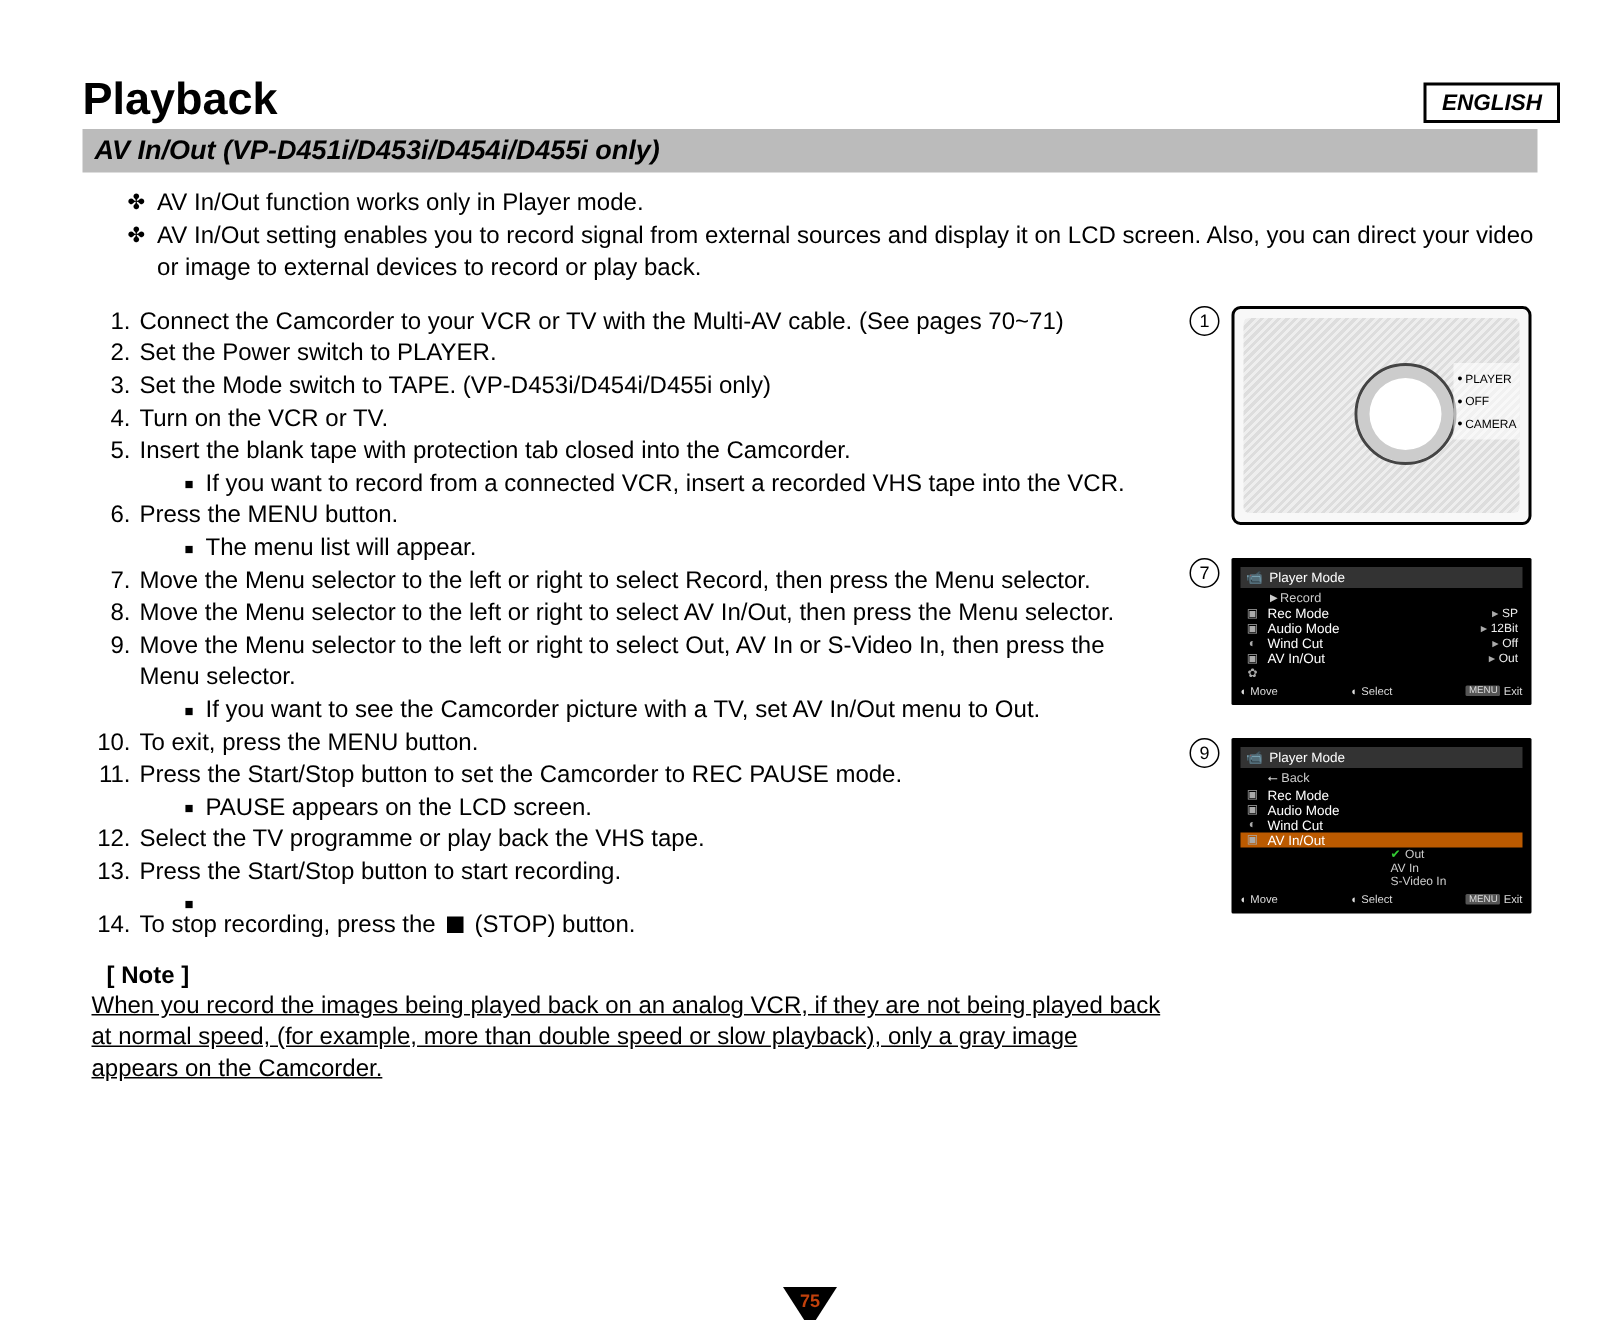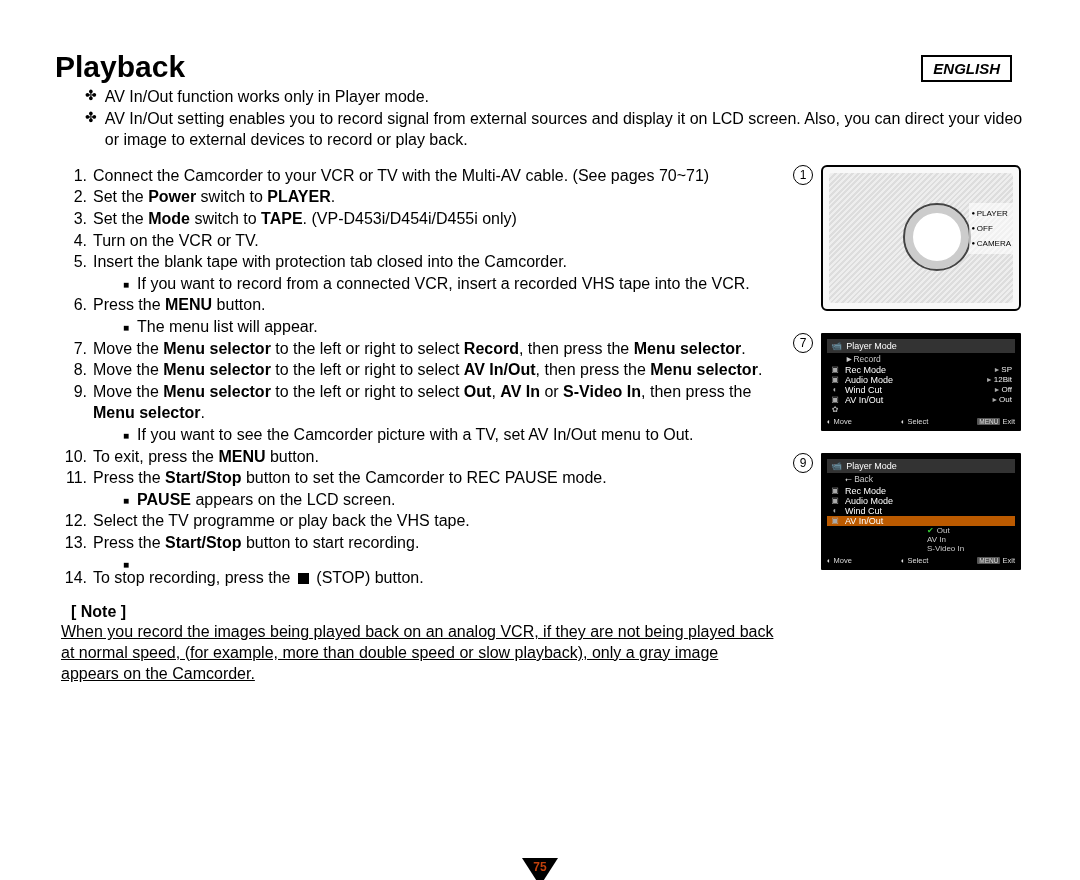--- a/index.html
+++ b/index.html
@@ -11,21 +11,21 @@
     position: relative;
     color: #000;
   }
   .page {
     padding: 50px 55px 30px 55px;
     position: relative;
     height: 100%;
   }
   .lang-tag {
     position: absolute;
-    top: 55px; right: 68px;
+    top: 55px; right: 40px;
     border: 2px solid #000;
     padding: 3px 10px;
     font-weight: bold;
     font-style: italic;
     font-size: 15px;
   }
   .title {
     font-size: 30px;
     font-weight: bold;
     margin-bottom: 2px;
@@ -45,21 +45,21 @@
   .left-col { flex: 1; font-size: 16px; line-height: 1.35; }
   .right-col { width: 232px; }
   ol.steps { list-style: none; margin-left: 8px; }
   ol.steps > li { display: flex; gap: 6px; margin-bottom: 0px; }
   ol.steps > li .num { min-width: 24px; text-align: right; }
   ol.steps > li .txt { flex: 1; }
   .sub { display: flex; gap: 8px; margin-left: 30px; }
   .sq { font-size: 10px; position: relative; top: 5px; }
   .note-head { font-weight: bold; margin-top: 12px; margin-left: 16px; }
   .note-body { margin-left: 6px; font-size: 16px; line-height: 1.3; text-decoration: underline; }
-  b { font-weight: bold; }
+  b { font-weight: normal; }
   .fig-block { display: flex; gap: 8px; margin-bottom: 22px; }
   .fig-num {
     width: 20px; height: 20px; border-radius: 50%; border: 1.5px solid #000;
     font-size: 12px; text-align: center; line-height: 18px; flex-shrink: 0;
   }
   .cam-illus {
     width: 200px; height: 146px; border: 2px solid #000; border-radius: 6px;
     background: #f8f8f8; position: relative; overflow: hidden;
   }
   .cam-body { position: absolute; inset: 6px; background: repeating-linear-gradient(135deg,#ddd,#ddd 2px,#eee 2px,#eee 4px); border-radius: 4px; }
@@ -105,20 +105,21 @@
     color: #c2410c; font-size: 12px; font-weight: bold; text-align: center;
   }
   .stop-sq { display:inline-block; width:11px; height:11px; background:#000; vertical-align:-1px; margin: 0 3px;}
 </style>
 </head>
 <body>
 
 <div class="page">
   <div class="lang-tag">ENGLISH</div>
   <div class="title">Playback</div>
+  <div class="subtitle-bar">AV In/Out (VP-D451i/D453i/D454i/D455i only)</div>
 
   <div class="intro">
     <div class="intro-item">
         <span class="fleur">✤</span>
         <span>AV In/Out function works only in Player mode.</span>
       </div>
     <div class="intro-item">
         <span class="fleur">✤</span>
         <span>AV In/Out setting enables you to record signal from external sources and display it on LCD screen. Also, you can direct your video or image to external devices to record or play back.</span>
       </div>

